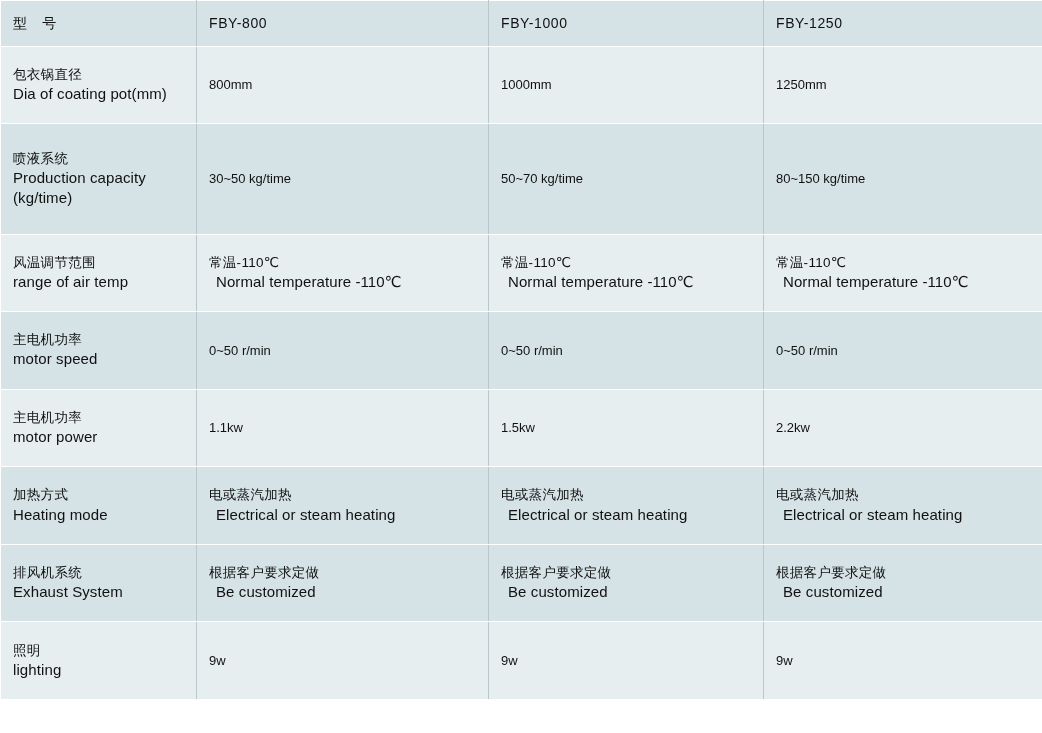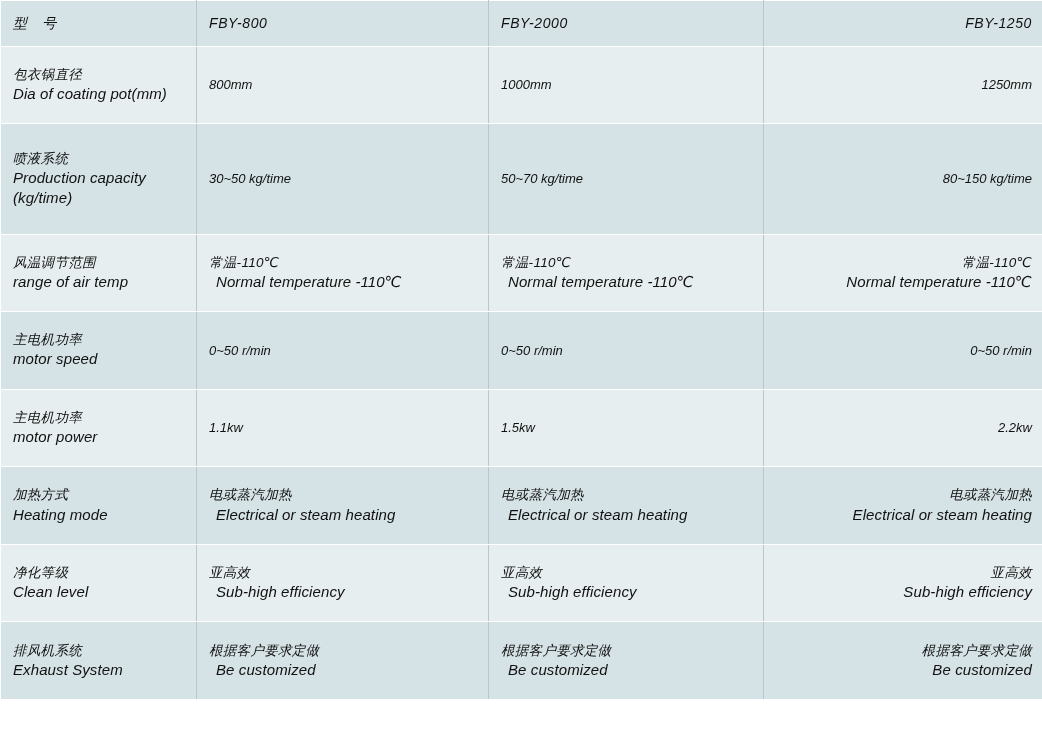--- a/index.html
+++ b/index.html
@@ -12,36 +12,35 @@
     height: 733px;
     font-family: "Liberation Sans", "DejaVu Sans", sans-serif;
     color: #111111;
     overflow: hidden;
   }
   #spec-table {
     border-collapse: collapse;
     table-layout: fixed;
     width: 1042px;
     height: 700px;
-    font-style: italic;
   }
   #spec-table col.c0 { width: 196px; }
   #spec-table col.c1 { width: 292px; }
   #spec-table col.c2 { width: 275px; }
   #spec-table col.c3 { width: 279px; }
 
   #spec-table td {
     border: 1px solid #ffffff;
     border-right-color: #b9c7cc;
     vertical-align: middle;
     padding: 4px 10px 4px 12px;
     font-size: 13.5px;
     line-height: 1.34;
   }
-  #spec-table td:last-child { border-right-color: #ffffff; text-align: right; }
+  #spec-table td:last-child { border-right-color: #ffffff; }
 
   tr.band-a td { background: #d5e2e6; }
   tr.band-b td { background: #e7eef0; }
 
   td.label {
     padding-left: 9px;
   }
   .cn {
     display: block;
     font-size: 13.5px;
@@ -79,21 +78,21 @@
   </colgroup>
   <tbody>
     <tr class="band-a">
       <td class="label model-head">
         <span class="single spread">型　号</span>
       </td>
       <td class="value model-head">
         <span class="single">FBY-800</span>
       </td>
       <td class="value model-head">
-        <span class="single">FBY-2000</span>
+        <span class="single">FBY-1000</span>
       </td>
       <td class="value model-head">
         <span class="single">FBY-1250</span>
       </td>
     </tr>
   <tr class="band-b">
         <td class="label">
           <span class="cn">包衣锅直径</span>
           <span class="en">Dia of coating pot(mm)</span>
         </td>
@@ -181,50 +180,47 @@
         </td>
         <td class="value indent-en">
           <span class="cn">电或蒸汽加热</span>
           <span class="en">Electrical or steam heating</span>
         </td>
         <td class="value indent-en">
           <span class="cn">电或蒸汽加热</span>
           <span class="en">Electrical or steam heating</span>
         </td>
       </tr>
-      <tr class="band-b">
-        <td class="label">
-          <span class="cn">净化等级</span>
-          <span class="en">Clean level</span>
-        </td>
-        <td class="value indent-en">
-          <span class="cn">亚高效</span>
-          <span class="en">Sub-high efficiency</span>
-        </td>
-        <td class="value indent-en">
-          <span class="cn">亚高效</span>
-          <span class="en">Sub-high efficiency</span>
-        </td>
-        <td class="value indent-en">
-          <span class="cn">亚高效</span>
-          <span class="en">Sub-high efficiency</span>
-        </td>
-      </tr>
       <tr class="band-a">
         <td class="label">
           <span class="cn">排风机系统</span>
           <span class="en">Exhaust System</span>
         </td>
         <td class="value indent-en">
           <span class="cn">根据客户要求定做</span>
           <span class="en">Be customized</span>
         </td>
         <td class="value indent-en">
           <span class="cn">根据客户要求定做</span>
           <span class="en">Be customized</span>
         </td>
         <td class="value indent-en">
           <span class="cn">根据客户要求定做</span>
           <span class="en">Be customized</span>
         </td>
       </tr>
+      <tr class="band-b">
+        <td class="label">
+          <span class="cn">照明</span>
+          <span class="en">lighting</span>
+        </td>
+        <td class="value">
+          <span class="single">9w</span>
+        </td>
+        <td class="value">
+          <span class="single">9w</span>
+        </td>
+        <td class="value">
+          <span class="single">9w</span>
+        </td>
+      </tr>
     </tbody>
 </table>
 
 </body></html>

